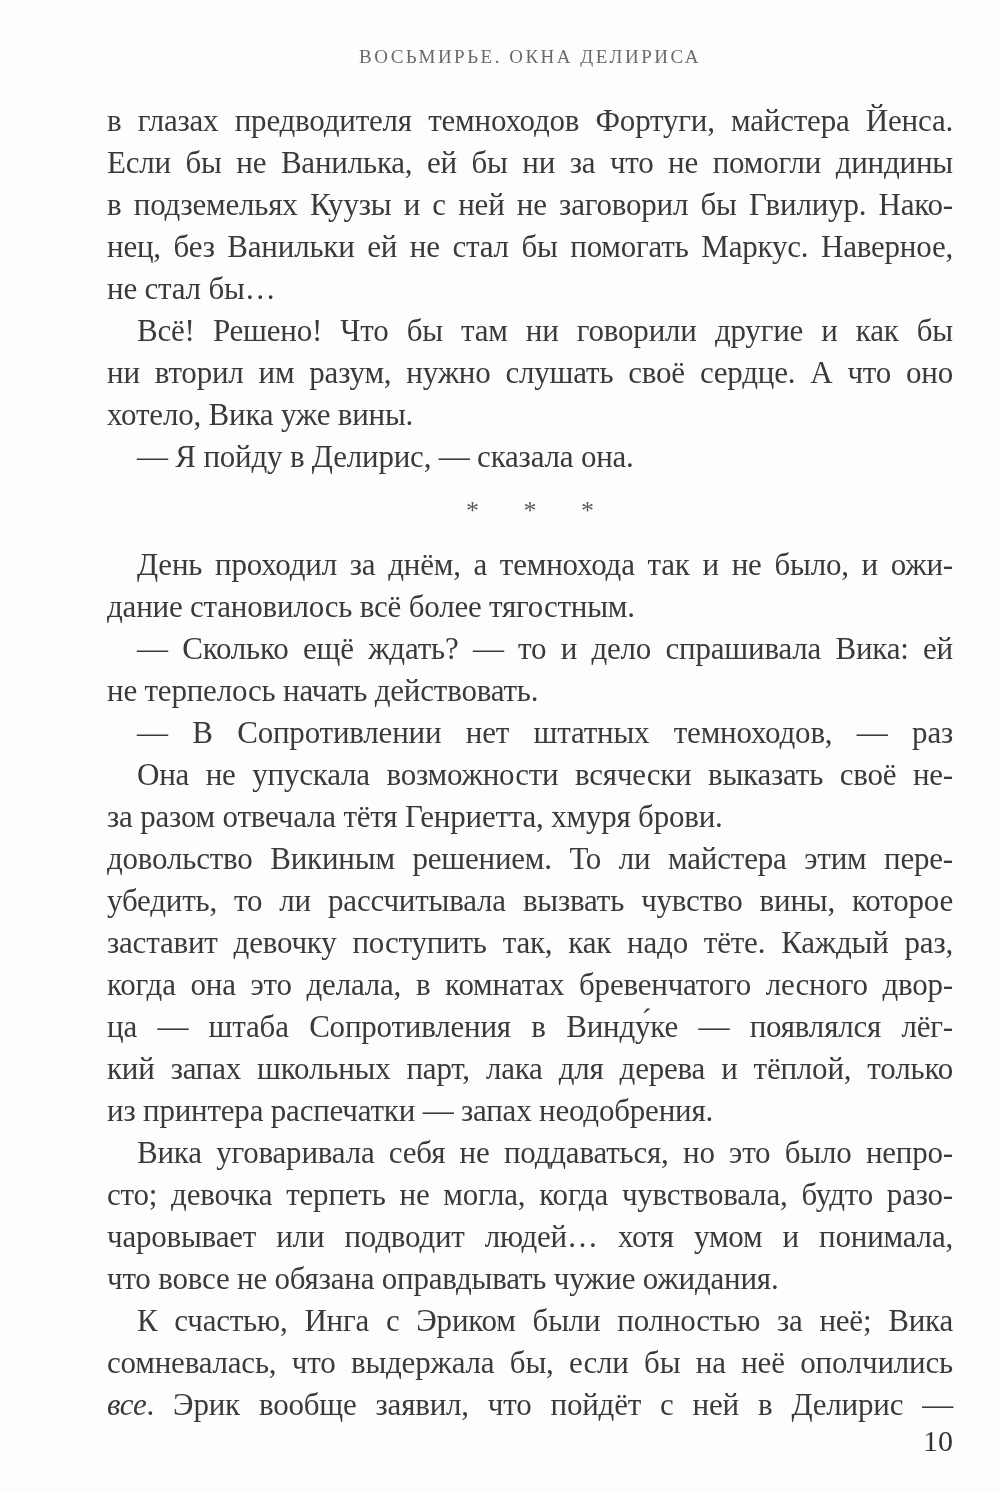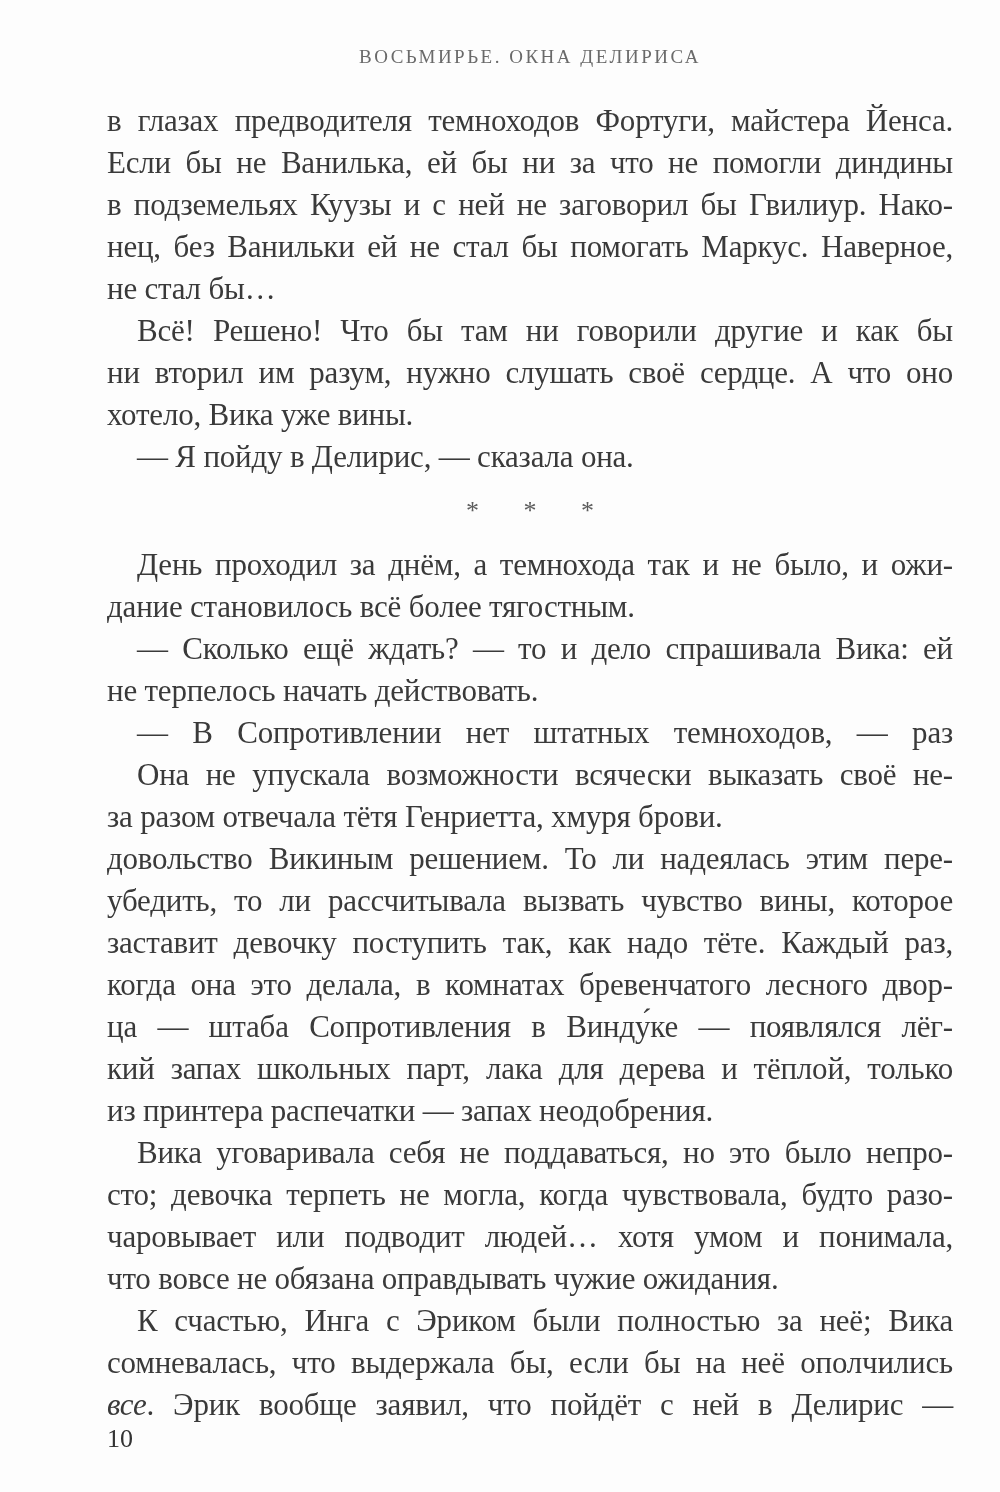--- a/index.html
+++ b/index.html
@@ -60,22 +60,22 @@
     font-size: 26px;
     color: #5c5c5c;
     letter-spacing: 0;
     word-spacing: 38px;
   }
   .page-number {
     position: absolute;
     top: 1424px;
     left: 107px;
     width: 846px;
-    text-align: left;
-    font-size: 26px;
+    text-align: right;
+    font-size: 30px;
     color: #333333;
   }
 </style>
 </head>
 <body>
 
 <div class="page">
   <div class="running-head">ВОСЬМИРЬЕ. ОКНА ДЕЛИРИСА</div>
 
   <div class="content" id="content">
@@ -89,21 +89,21 @@
       <div class="line"><span>хотело, Вика уже вины.</span></div>
       <div class="line indent"><span>— Я пойду в Делирис, — сказала она.</span></div>
       <div class="separator">* * *</div>
       <div class="line fill indent"><span>День проходил за днём, а темнохода так и не было, и ожи-</span></div>
       <div class="line"><span>дание становилось всё более тягостным.</span></div>
       <div class="line fill indent"><span>— Сколько ещё ждать? — то и дело спрашивала Вика: ей</span></div>
       <div class="line"><span>не терпелось начать действовать.</span></div>
       <div class="line fill indent"><span>— В Сопротивлении нет штатных темноходов, — раз</span></div>
       <div class="line fill indent"><span>Она не упускала возможности всячески выказать своё не-</span></div>
       <div class="line"><span>за разом отвечала тётя Генриетта, хмуря брови.</span></div>
-      <div class="line fill"><span>довольство Викиным решением. То ли надеялась этим пере-</span></div>
+      <div class="line fill"><span>довольство Викиным решением. То ли майстера этим пере-</span></div>
       <div class="line fill"><span>убедить, то ли рассчитывала вызвать чувство вины, которое</span></div>
       <div class="line fill"><span>заставит девочку поступить так, как надо тёте. Каждый раз,</span></div>
       <div class="line fill"><span>когда она это делала, в комнатах бревенчатого лесного двор-</span></div>
       <div class="line fill"><span>ца — штаба Сопротивления в Винду́ке — появлялся лёг-</span></div>
       <div class="line fill"><span>кий запах школьных парт, лака для дерева и тёплой, только</span></div>
       <div class="line"><span>из принтера распечатки — запах неодобрения.</span></div>
       <div class="line fill indent"><span>Вика уговаривала себя не поддаваться, но это было непро-</span></div>
       <div class="line fill"><span>сто; девочка терпеть не могла, когда чувствовала, будто разо-</span></div>
       <div class="line fill"><span>чаровывает или подводит людей… хотя умом и понимала,</span></div>
       <div class="line"><span>что вовсе не обязана оправдывать чужие ожидания.</span></div>

